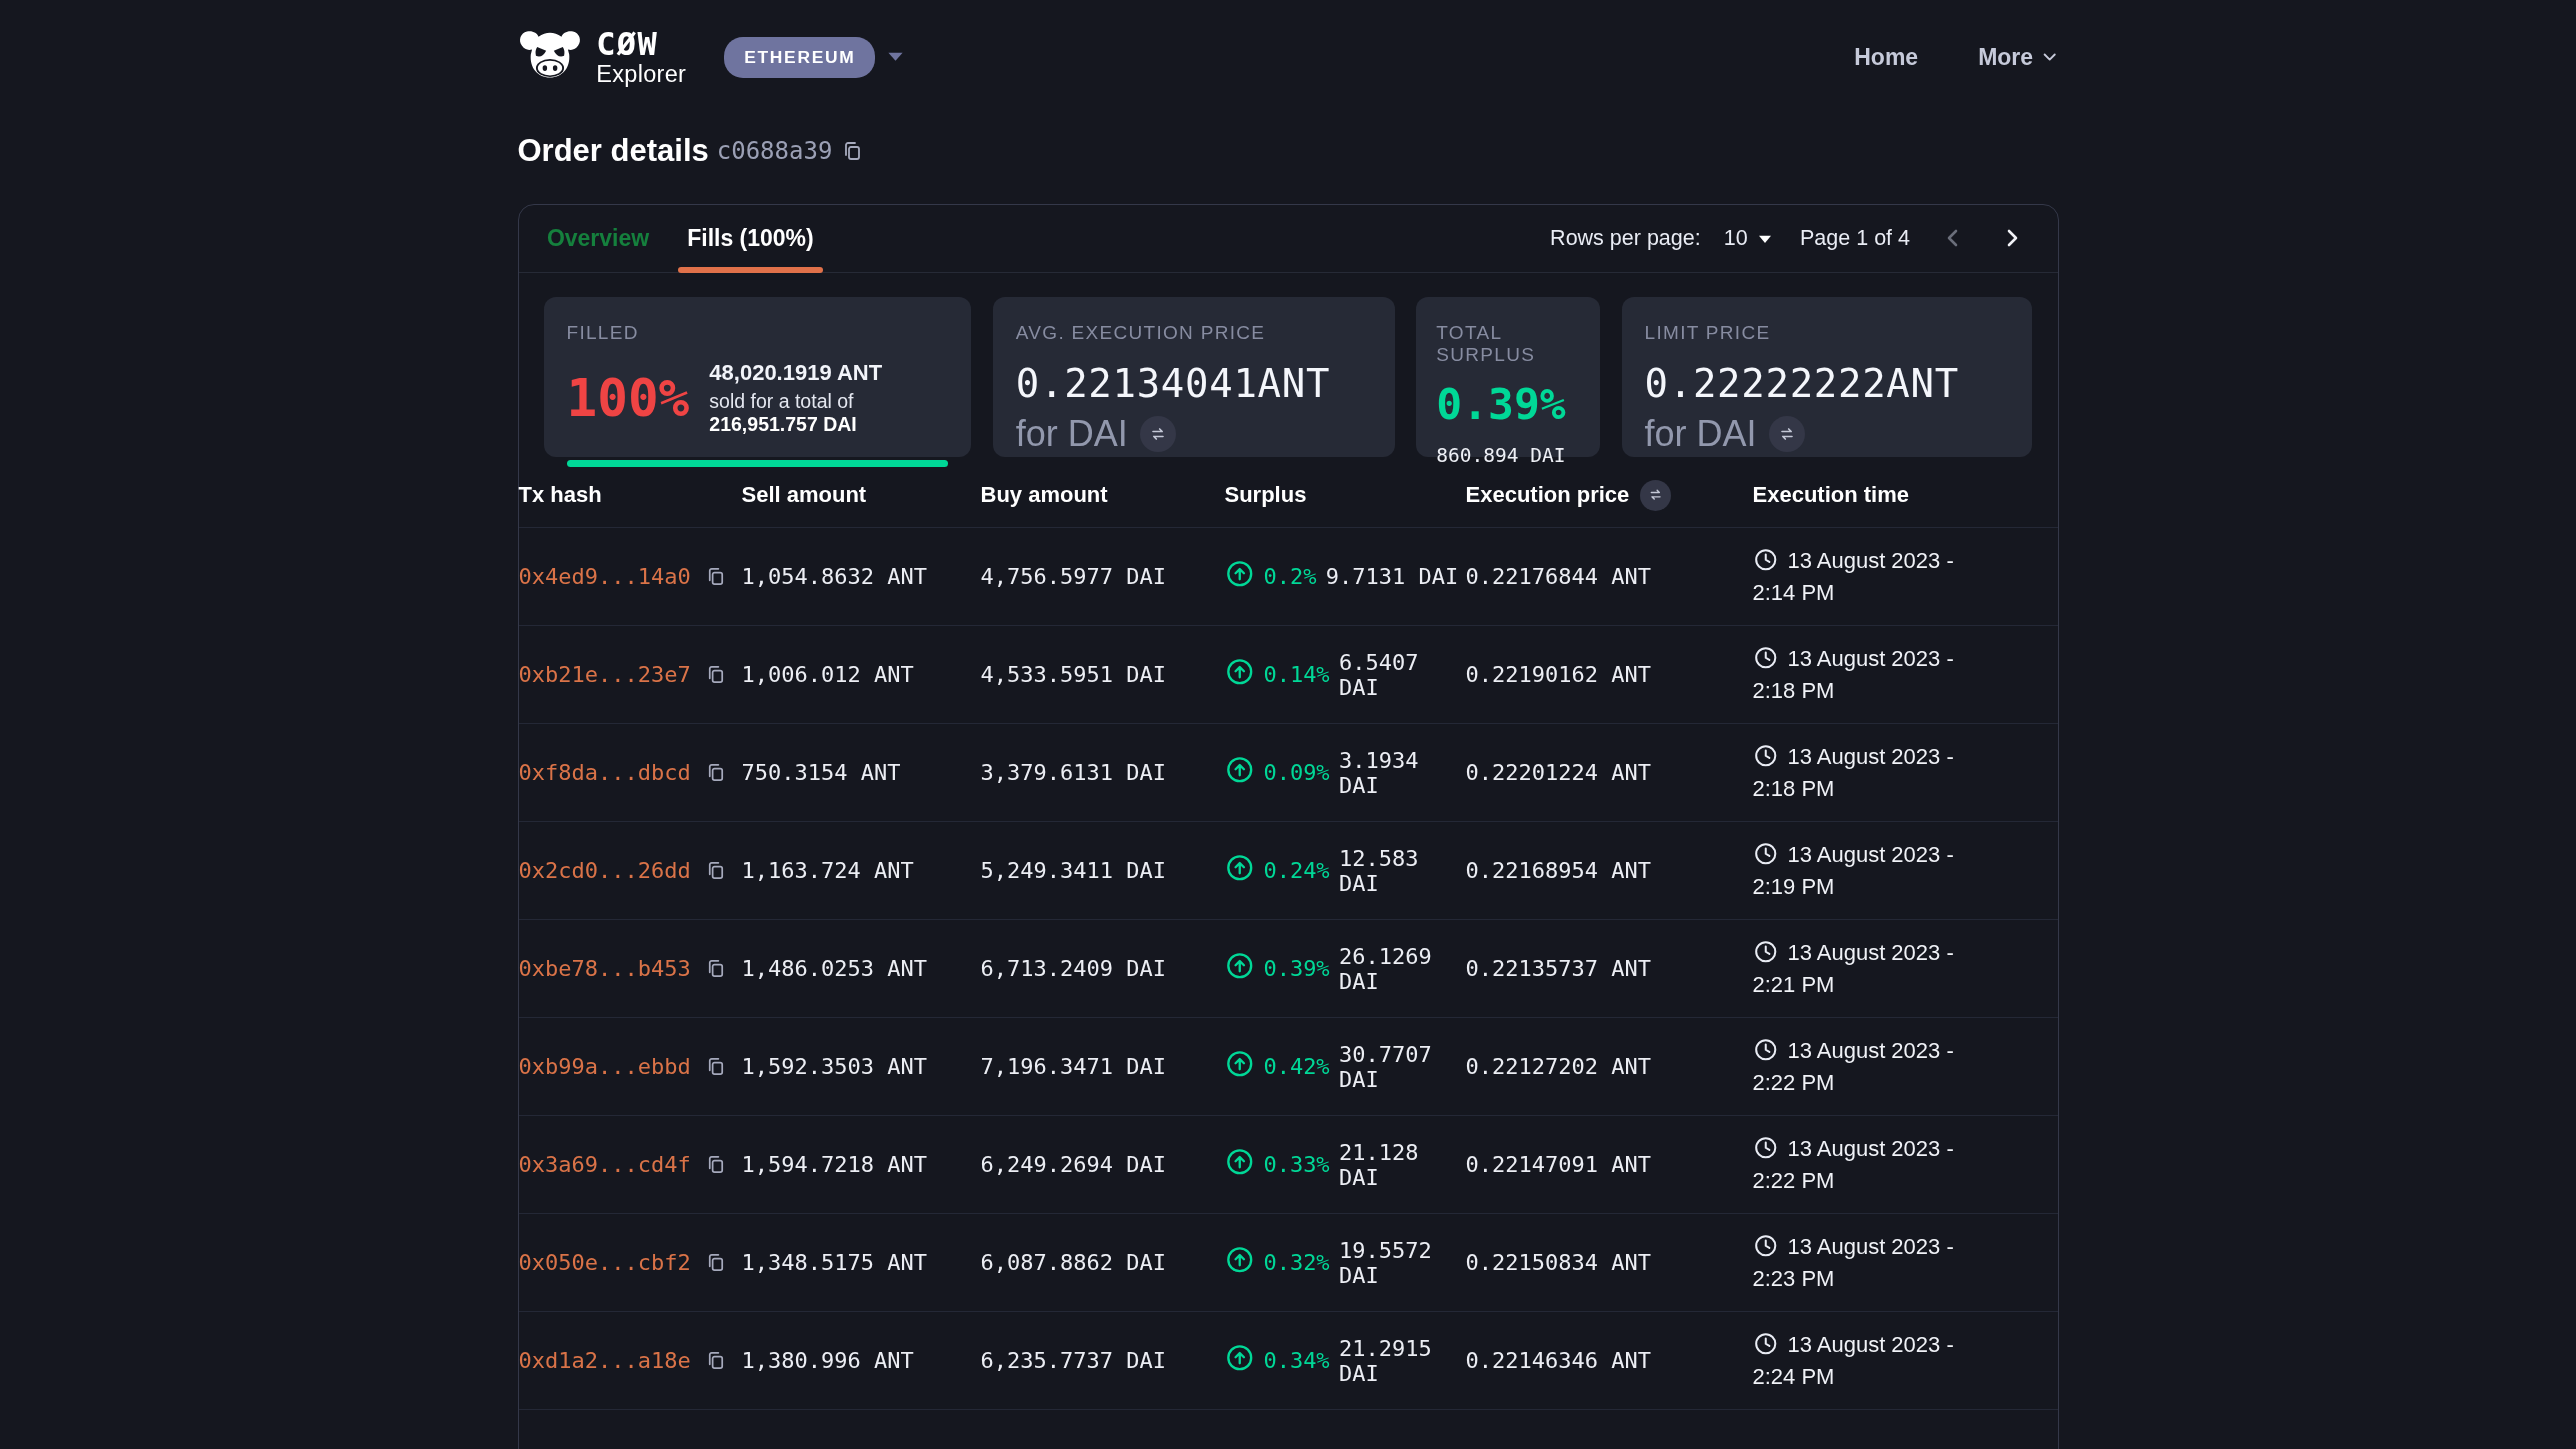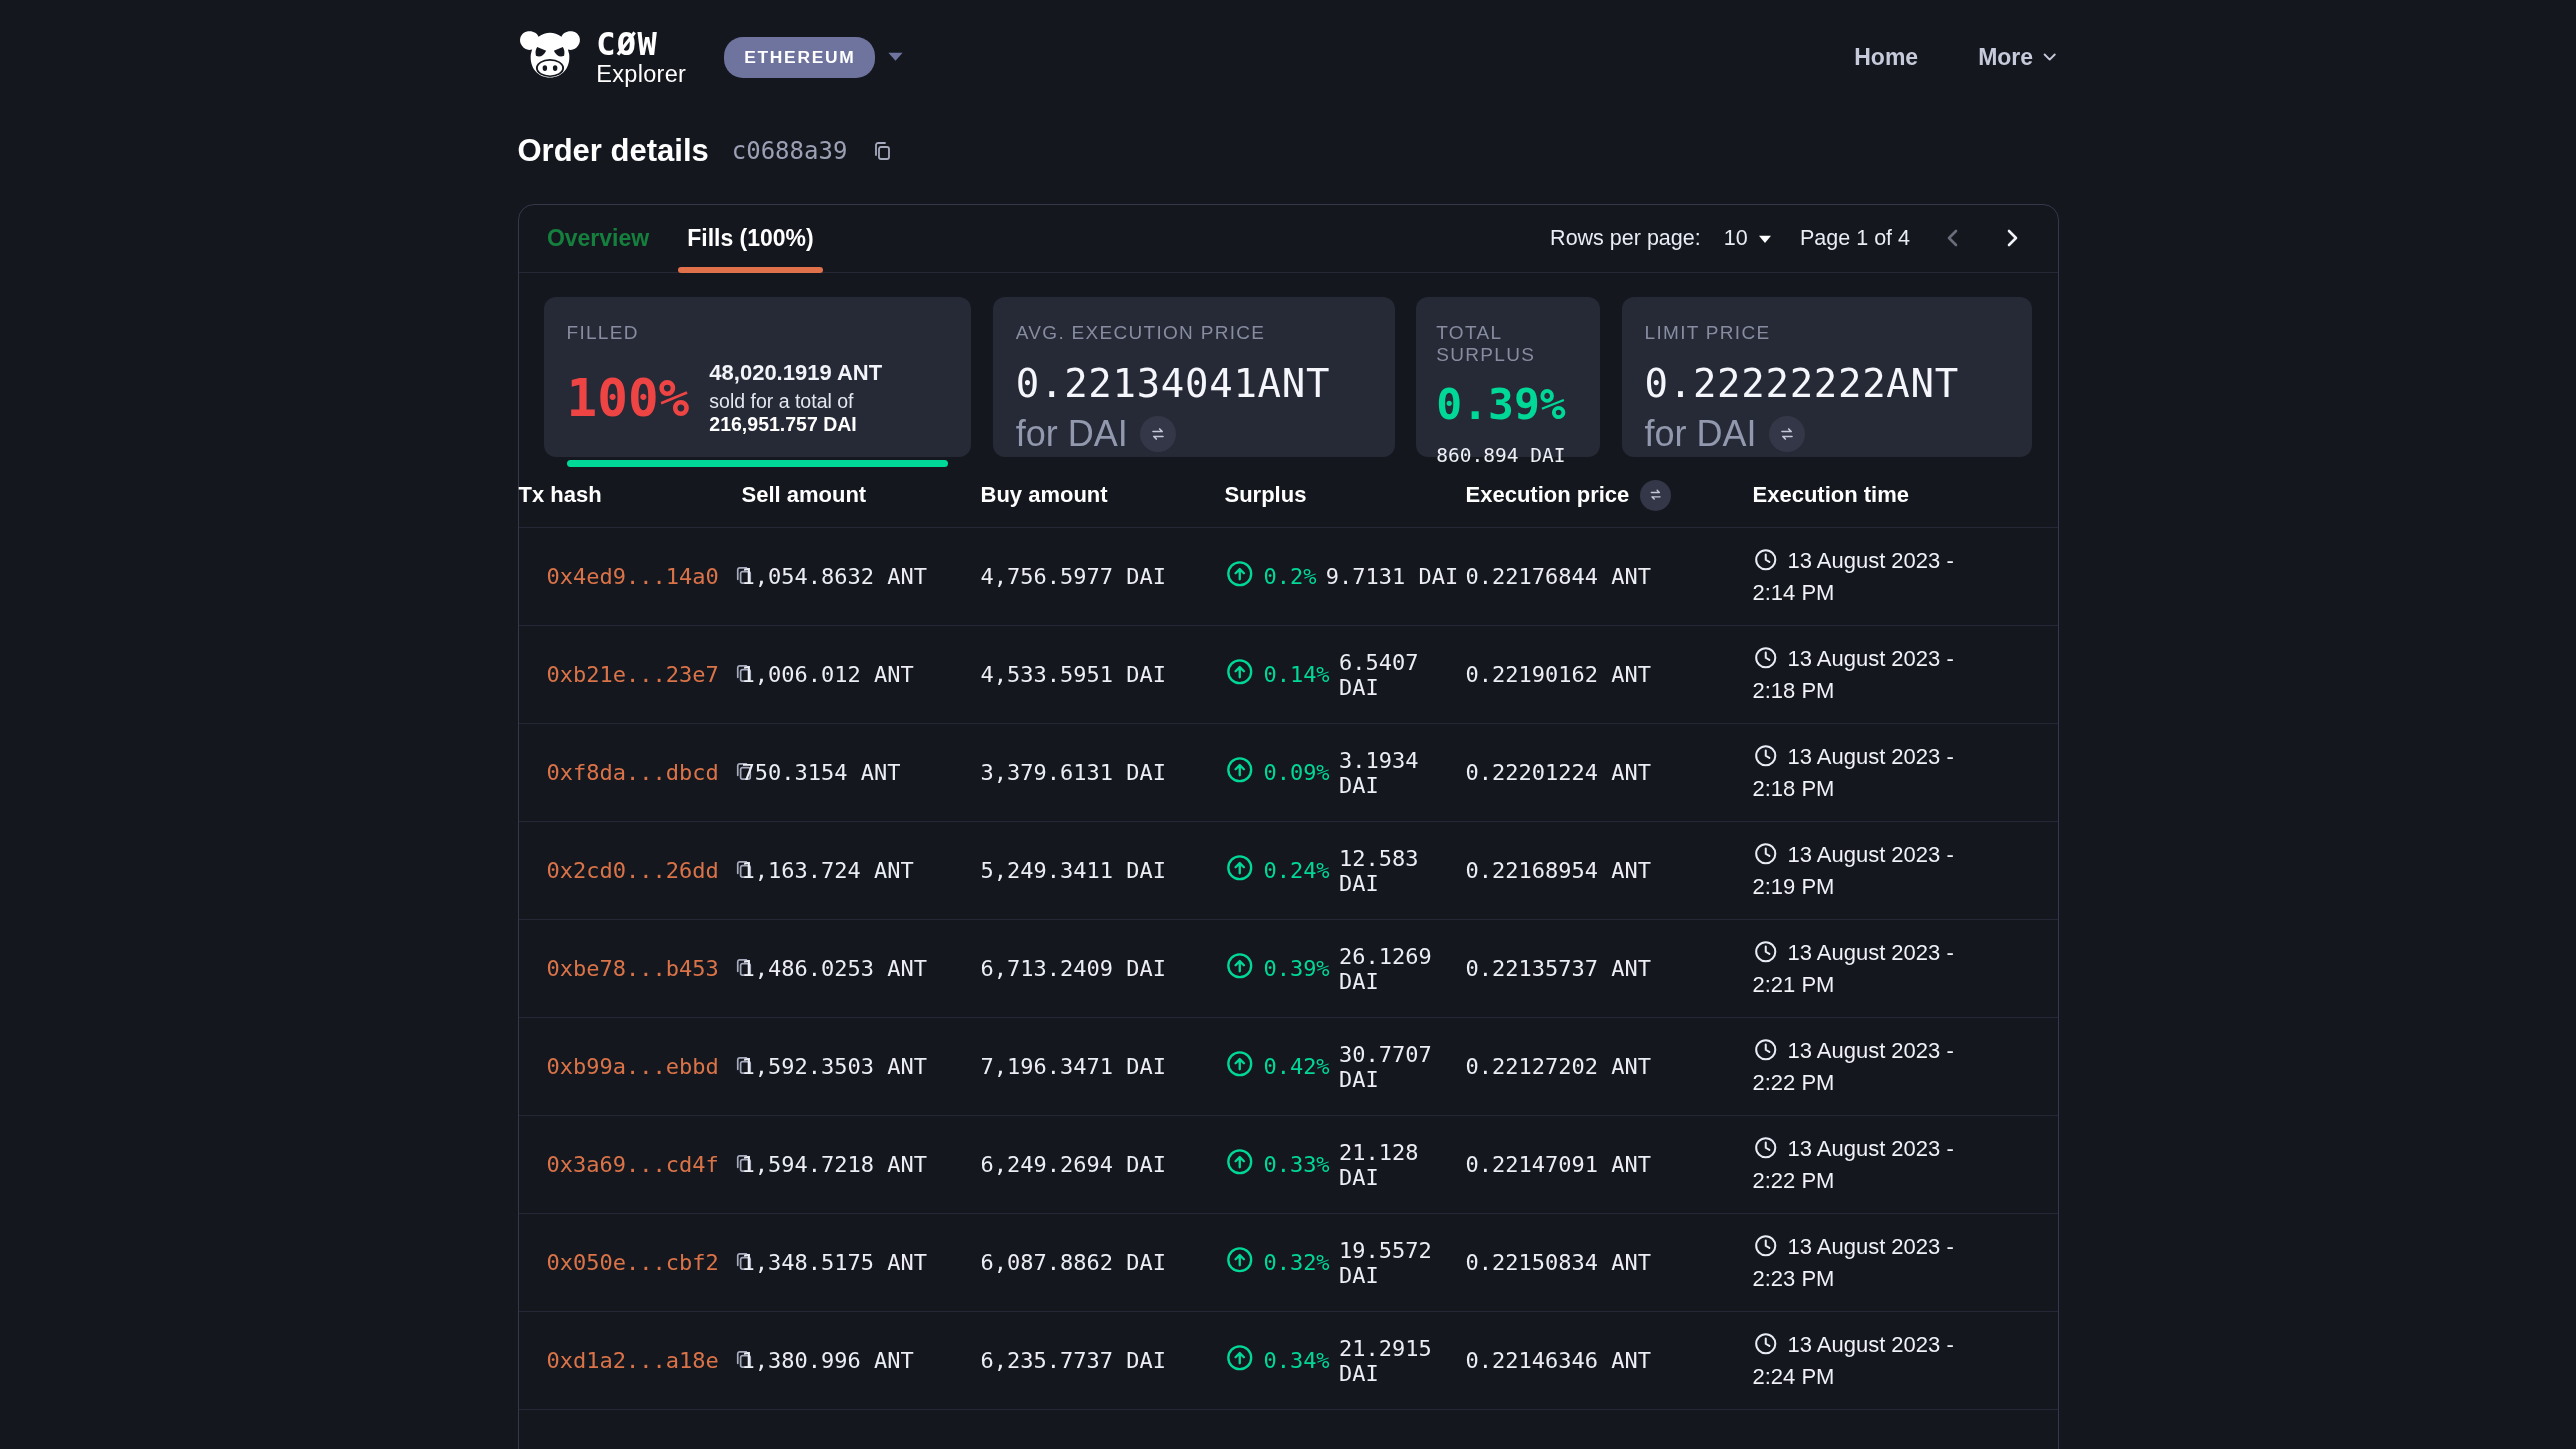--- a/index.html
+++ b/index.html
@@ -14,21 +14,21 @@
   .wordmark .cow{font-family:"DejaVu Sans Mono",monospace;font-weight:bold;font-size:32px;
                  letter-spacing:1.3px;color:#ffffff;}
   .wordmark .explorer{font-size:23.5px;color:#ffffff;font-weight:400;margin-top:3.4px;letter-spacing:0.3px;}
   .net{display:flex;align-items:center;gap:10.7px;margin-left:38px;}
   .badge{background:#6f749f;color:#ffffff;font-size:17.4px;font-weight:bold;letter-spacing:1.7px;
          padding:10px 20px;border-radius:19px;}
   nav{margin-left:auto;display:flex;align-items:center;gap:60px;}
   .navlink{color:#c6cada;font-size:23px;font-weight:bold;display:flex;align-items:center;gap:8px;cursor:pointer;}
 
   
-  .title-row{display:flex;align-items:center;gap:23px;margin-top:48px;height:35px;}
+  .title-row{display:flex;align-items:center;gap:8px;margin-top:48px;height:35px;}
   .page-title{font-size:31px;font-weight:bold;color:#ffffff;}
   .order-id{font-family:"DejaVu Sans Mono",monospace;font-size:24px;color:#9ba0b5;}
 
   
   .panel{margin-top:35px;border:1.3px solid #343849;border-radius:16px;min-height:1275px;}
   .tabbar{display:flex;align-items:center;height:67px;border-bottom:1.3px solid #262a36;padding:0 29.5px 0 9.4px;}
   .tab{position:relative;height:100%;display:flex;align-items:center;padding:0 19px;font-size:23px;
        color:#15803d;font-weight:bold;cursor:pointer;}
   .tab.active{color:#ffffff;}
   .tab.active::after{content:"";position:absolute;left:9.4px;right:9.4px;bottom:-1.3px;height:6px;
@@ -60,21 +60,21 @@
   .surplus-amt{font-size:19.5px;color:#eef0f6;margin-top:14.8px;font-family:"DejaVu Sans Mono",monospace;}
 
   
   .table{margin-top:6.7px;padding-bottom:81px;}
   .thead,.trow{display:grid;grid-template-columns:223px 239px 244px 241px 287px 1fr;
                padding-right:20px;align-items:center;}
   .thead{height:64px;font-size:22px;font-weight:bold;color:#ffffff;}
   .th{display:flex;align-items:center;gap:10.7px;}
   .swap-circle.sm{width:31px;height:31px;}
   .trow{min-height:97px;border-top:1.3px solid #242836;font-size:22px;}
-  .cell-tx{display:flex;gap:13.4px;margin-left:28px;}
+  .cell-tx{display:flex;align-items:center;gap:13.4px;}
   .txlink{font-family:"DejaVu Sans Mono",monospace;color:#da7348;cursor:pointer;}
   .num{font-family:"DejaVu Sans Mono",monospace;color:#eceef4;}
   .cell-surplus{display:flex;align-items:center;gap:9.4px;}
   .sur-pct{font-family:"DejaVu Sans Mono",monospace;color:#00d897;}
   .sur-amt{font-family:"DejaVu Sans Mono",monospace;color:#eceef4;}
   .cell-time{max-width:248px;line-height:1.45;color:#f0f2f7;}
   .cell-time svg{vertical-align:-4.7px;margin-right:9.4px;}
   .copy-btn{display:inline-flex;cursor:pointer;}
 </style>
 </head>

